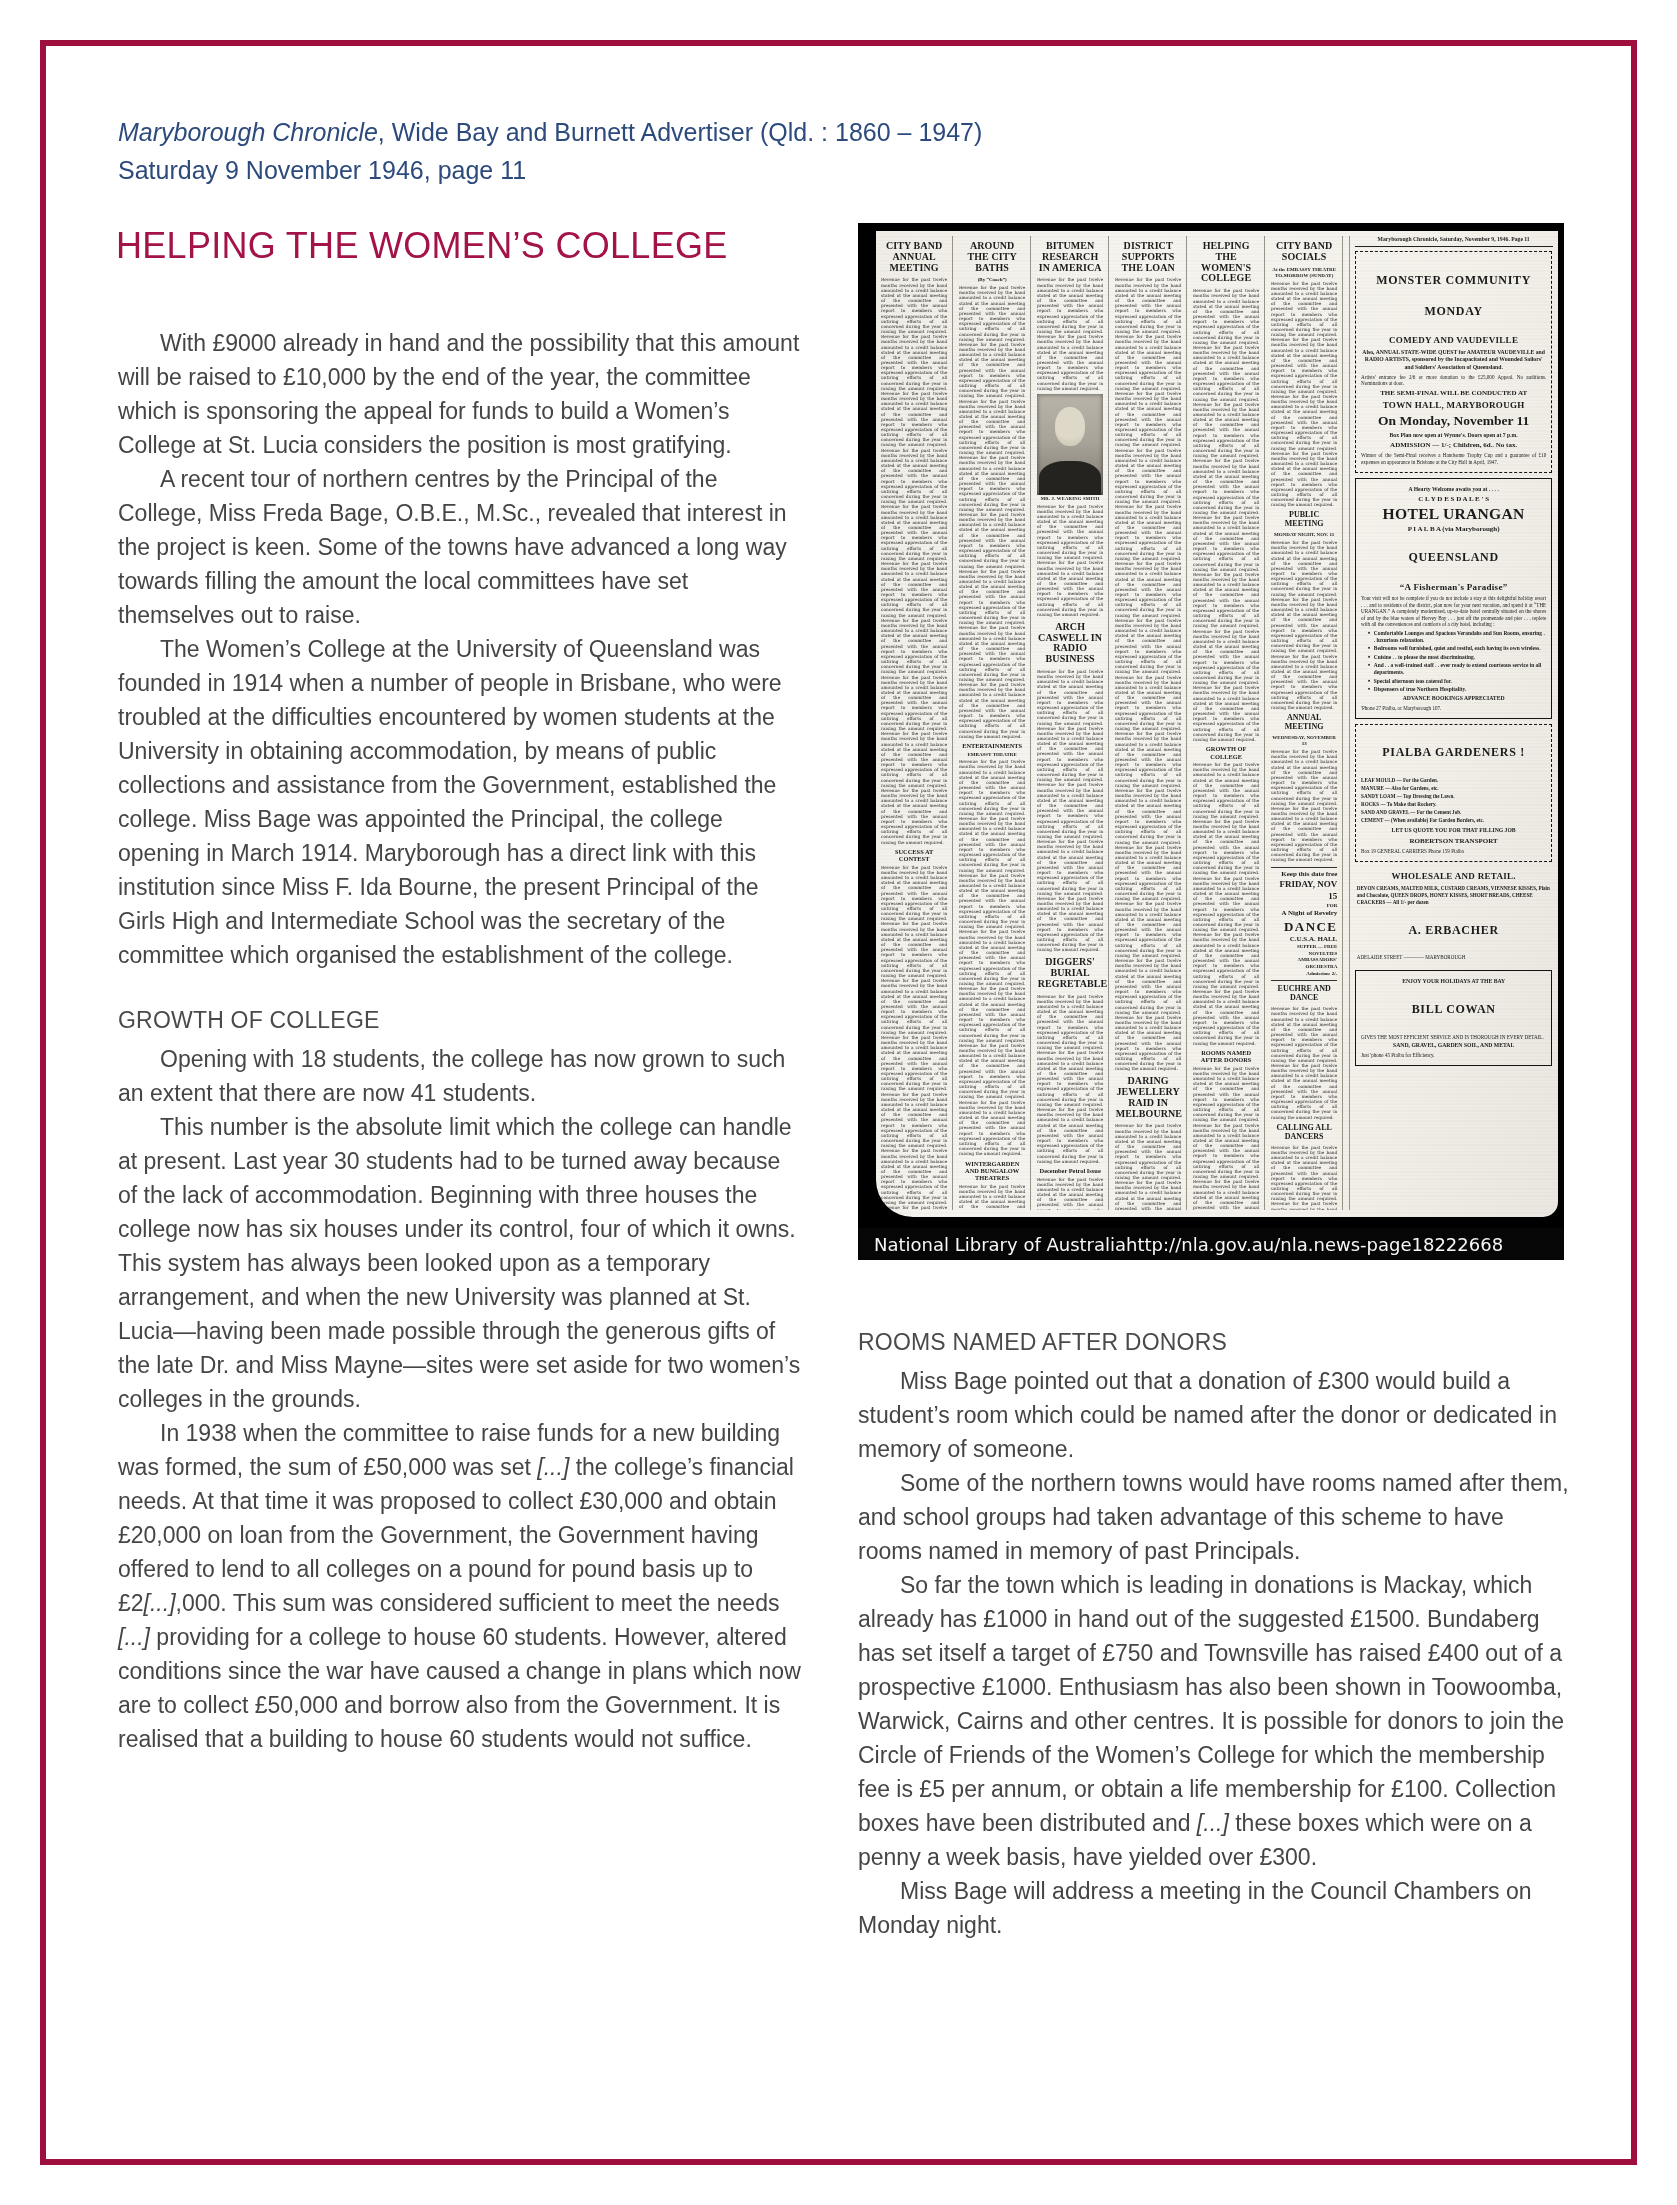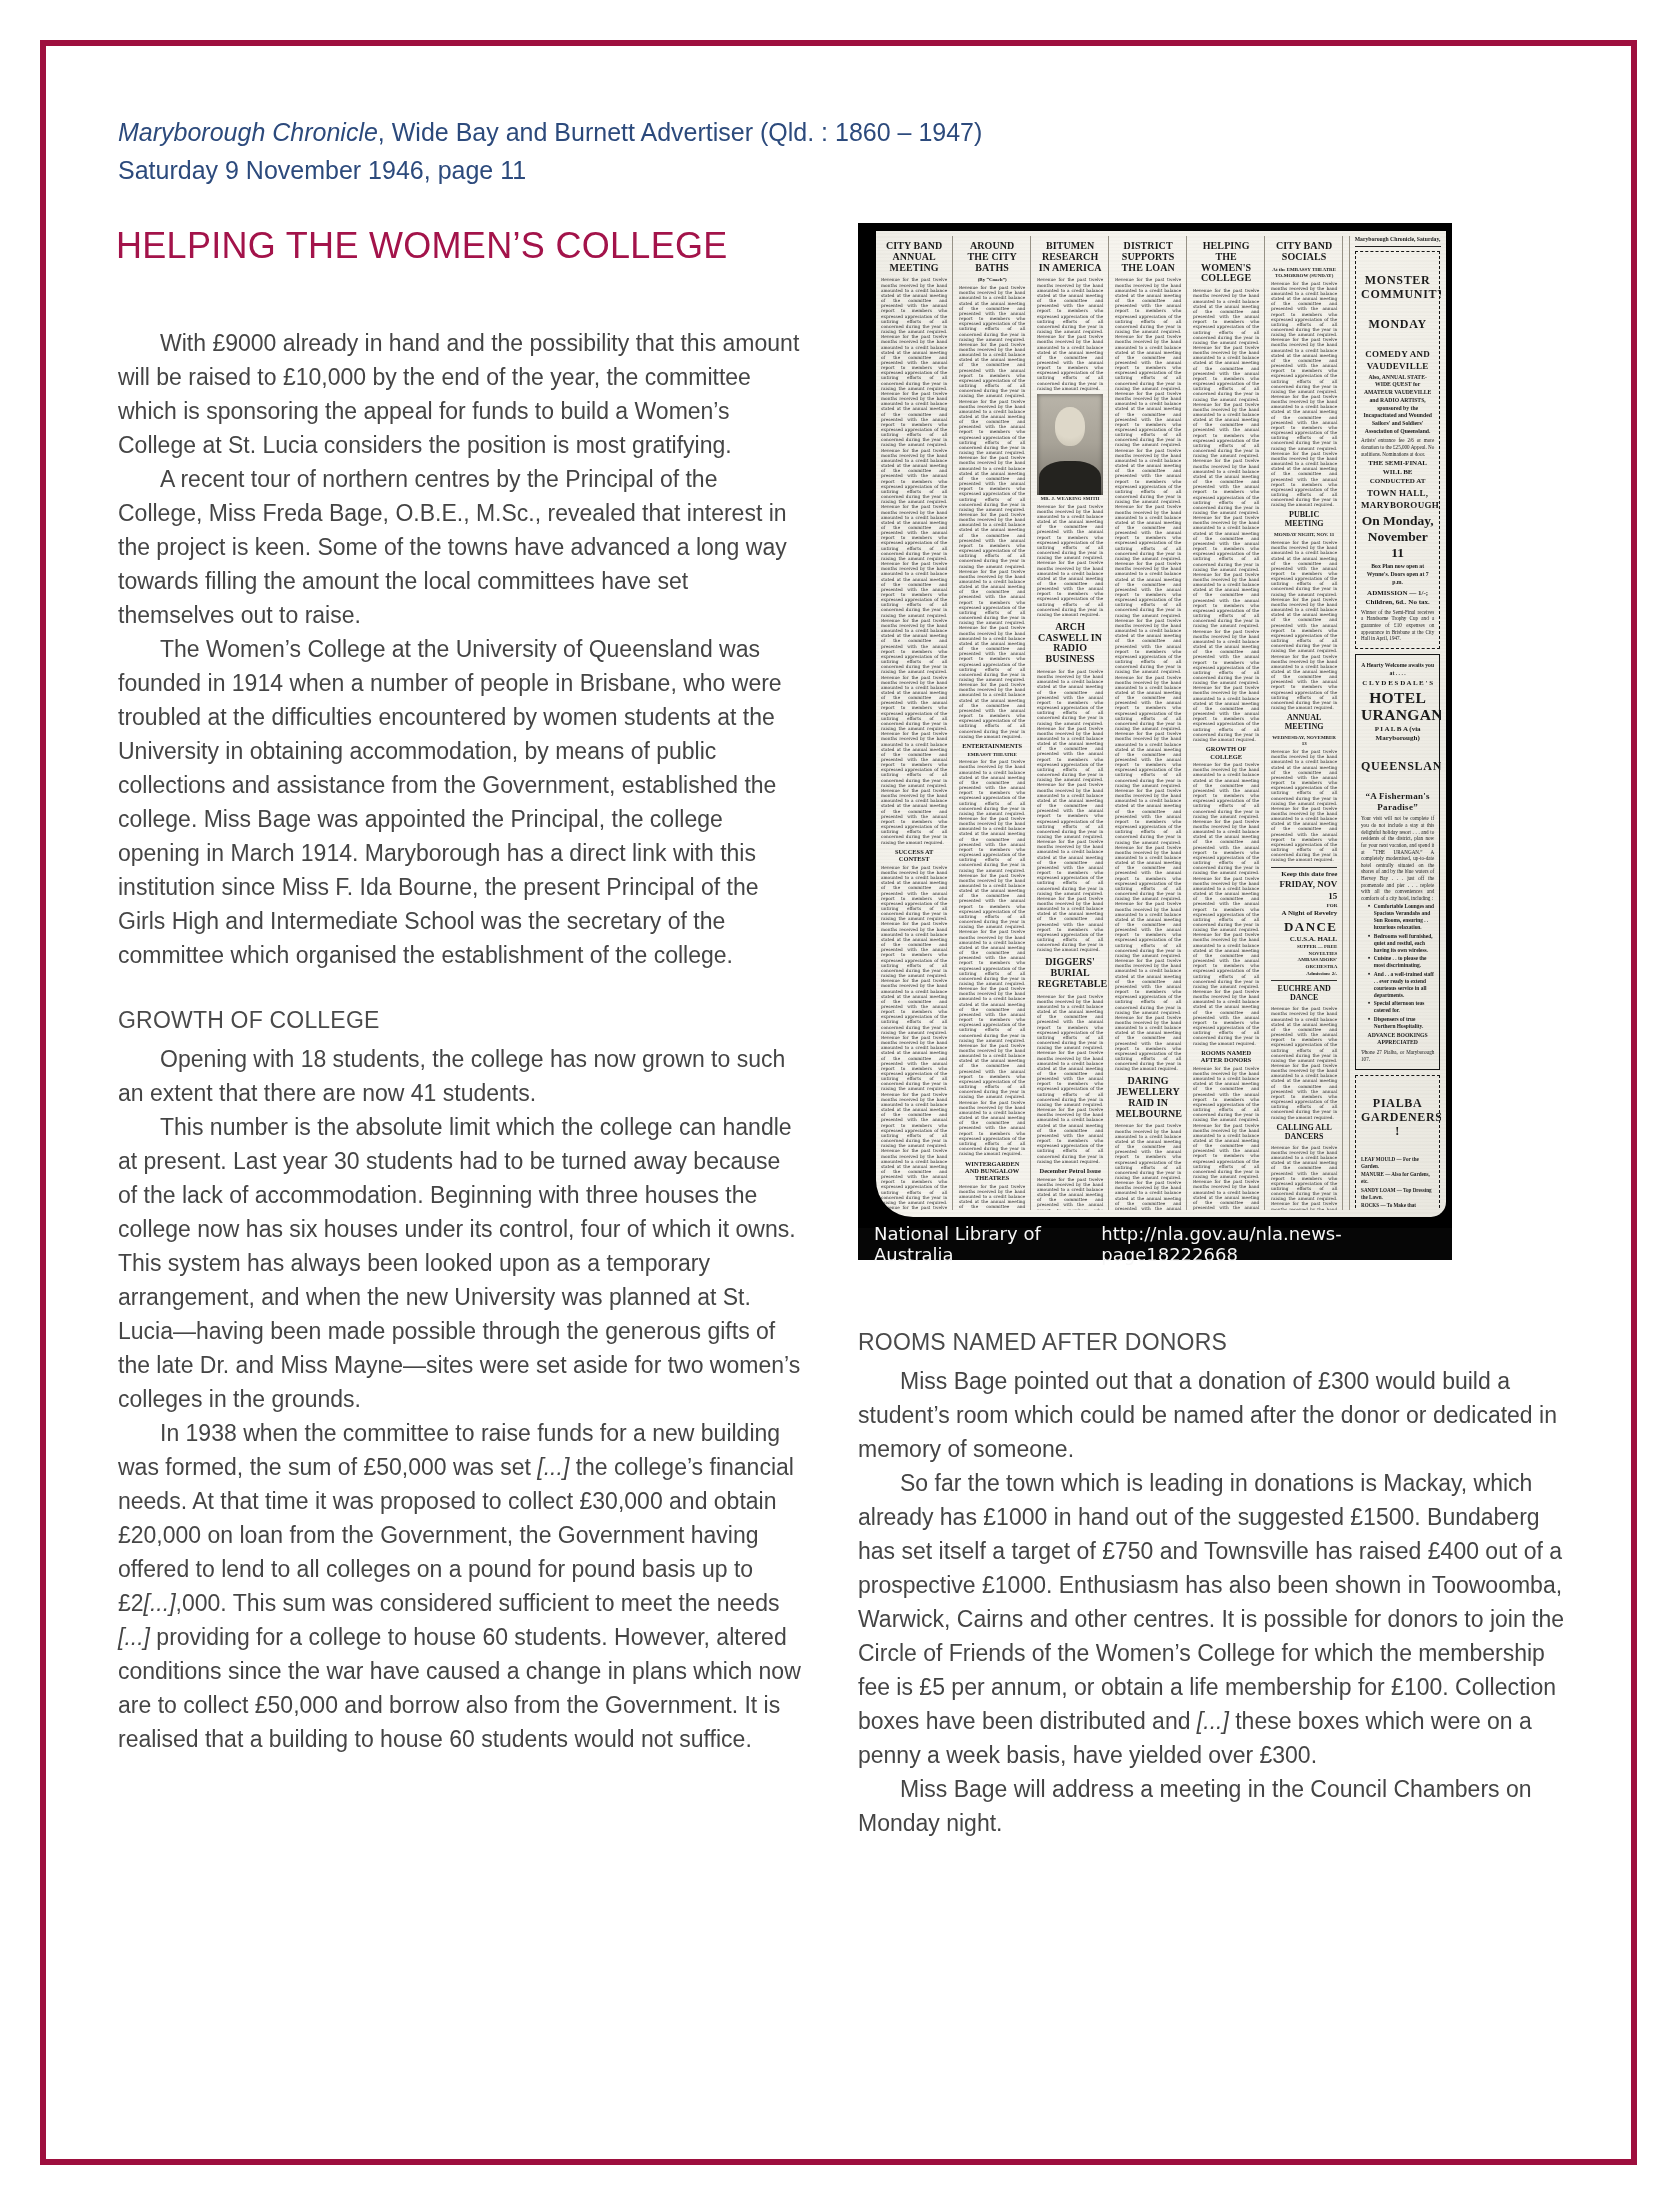--- a/index.html
+++ b/index.html
@@ -40,21 +40,21 @@
     font-size:23px;line-height:34px;text-indent:42px;font-weight:300;
   }
   .tcol .p i{font-style:italic}
   .tcol .h{
     font-size:23px;line-height:34px;margin-top:31px;margin-bottom:5.4px;
     color:#4a4a4a;font-weight:300;letter-spacing:0.2px;
   }
   #right-col .h:first-child{margin-top:0}
   
   .scan{
-    position:absolute;left:858px;top:223px;width:594px;height:1037px;
+    position:absolute;left:858px;top:223px;width:706px;height:1037px;
     background:#000;
   }
   .scan-page{
     position:absolute;left:17.6px;top:8px;right:6px;bottom:43px;
     background:
       repeating-linear-gradient(0deg,rgba(0,0,0,.015) 0 1.4px,transparent 1.4px 3.4px),
       linear-gradient(100deg,#efede6 0%,#f6f4ee 30%,#f3f1ea 70%,#e9e7df 100%);
     border-radius:0 0 15px 37px;
     overflow:hidden;
     padding:5.4px 5.4px 6.8px 5.4px;
@@ -270,16 +270,17 @@
   </div>
   <div class="scan-cap">
     <span>National Library of Australia</span>
     <span>http://nla.gov.au/nla.news-page18222668</span>
   </div>
 </div>
 
 <div id="right-col" class="tcol">
     <div class="h">ROOMS NAMED AFTER DONORS</div>
     <div class="p">Miss Bage pointed out that a donation of £300 would build a student’s room which could be named after the donor or dedicated in memory of someone.</div>
+    <div class="p">Some of the northern towns would have rooms named after them, and school groups had taken advantage of this scheme to have rooms named in memory of past Principals.</div>
     <div class="p">So far the town which is leading in donations is Mackay, which already has £1000 in hand out of the suggested £1500. Bundaberg has set itself a target of £750 and Townsville has raised £400 out of a prospective £1000. Enthusiasm has also been shown in Toowoomba, Warwick, Cairns and other centres. It is possible for donors to join the Circle of Friends of the Women’s College for which the membership fee is £5 per annum, or obtain a life membership for £100. Collection boxes have been distributed and <i>[...]</i> these boxes which were on a penny a week basis, have yielded over £300.</div>
     <div class="p">Miss Bage will address a meeting in the Council Chambers on Monday night.</div>
   </div>
 
 
 </body></html>

